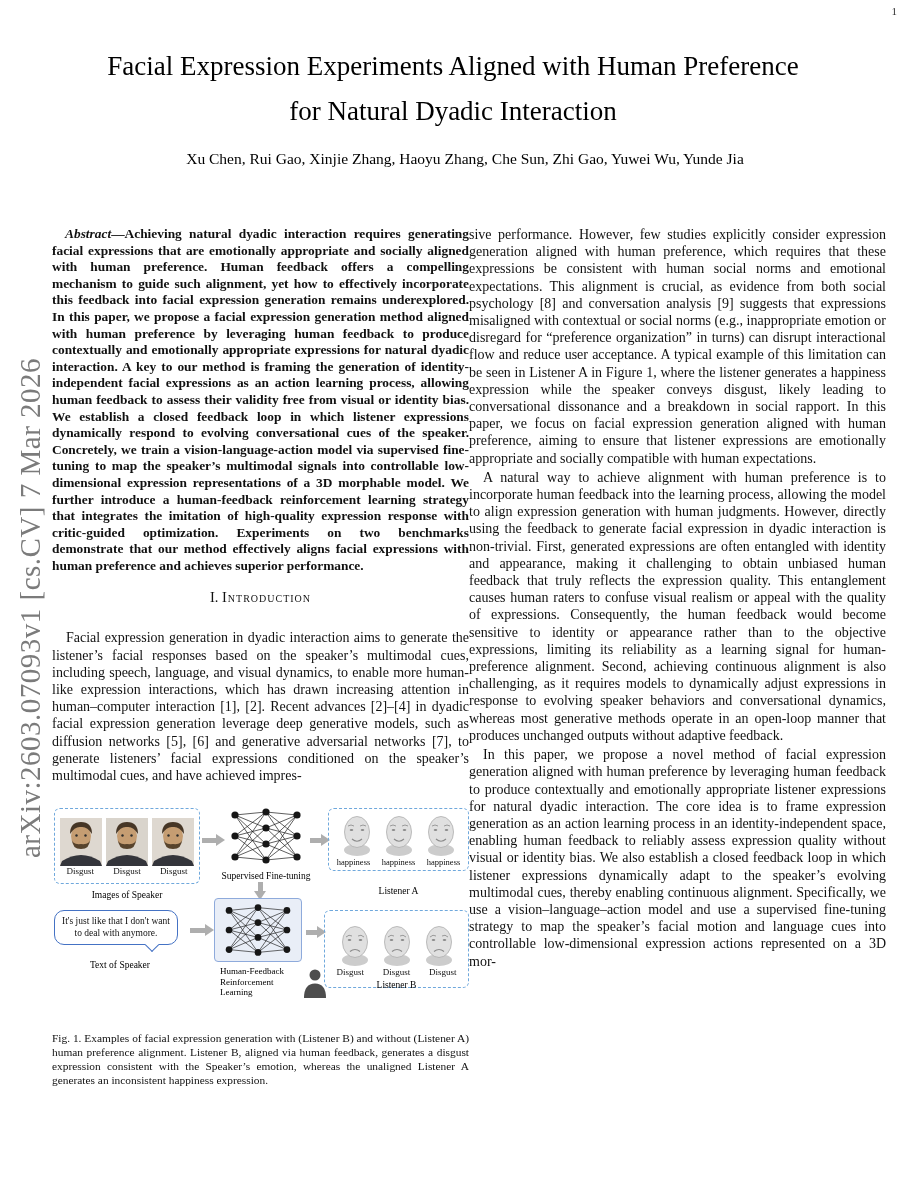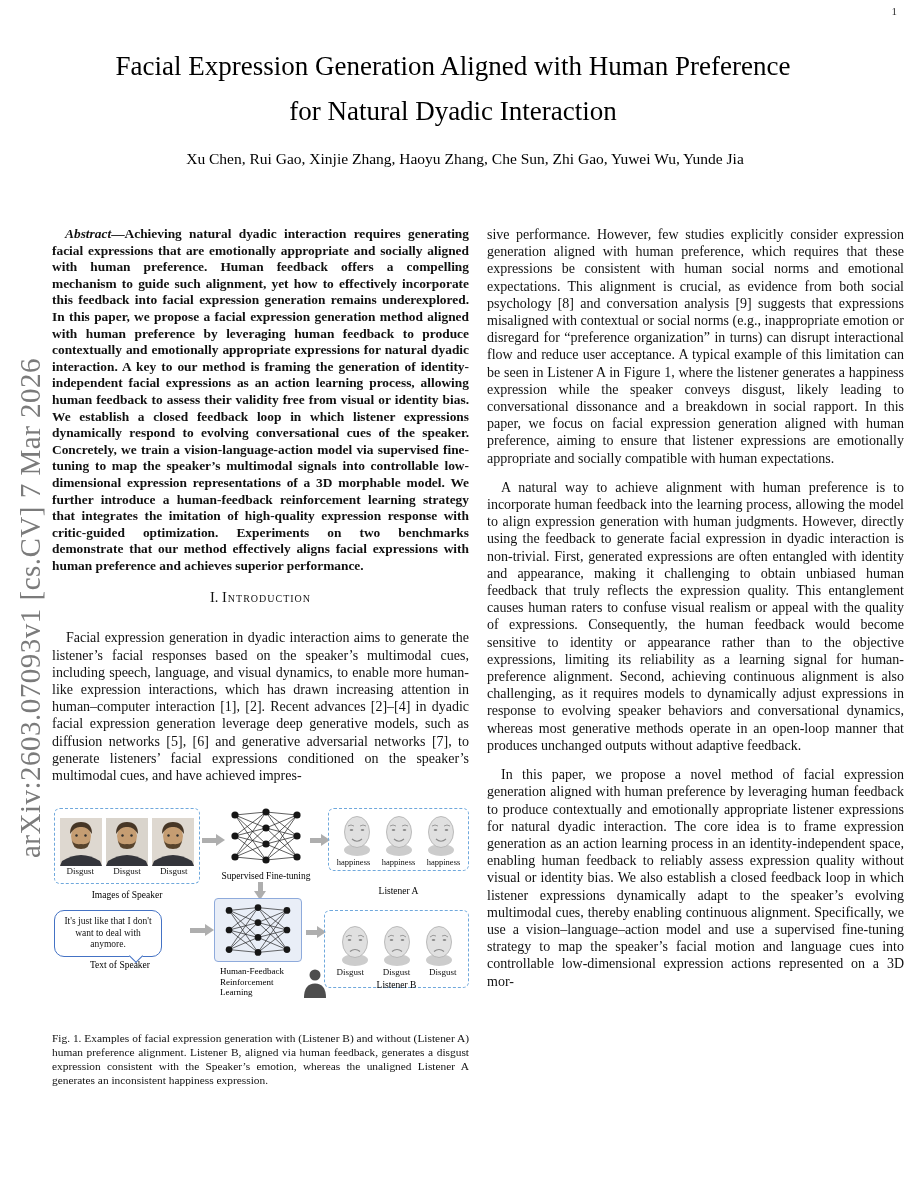--- a/index.html
+++ b/index.html
@@ -11,31 +11,31 @@
 
   .arxiv-watermark {
     position:absolute; left:30px; top:608px;
     transform:translate(-50%,-50%) rotate(-90deg);
     white-space:nowrap; font-size:29px; color:#7b7b7b; letter-spacing:.5px;
   }
 
   .title { margin-top:44px; text-align:center; font-size:27px; line-height:45px; color:#000; }
   .authors { margin-top:16px; text-align:center; font-size:15.5px; color:#000;margin-left:24px; }
 
-  .columns { margin-top:58px; display:flex; gap:18px; padding-left:52px; padding-right:2px; align-items:flex-start; }
+  .columns { margin-top:58px; display:flex; padding-left:52px; padding-right:2px; align-items:flex-start; }
   .col { width:417px; }
 
   .abstract { font-weight:bold; font-size:13.4px; line-height:16.6px; text-align:justify; text-indent:13px; }
   .abs-label { font-style:italic; }
 
   .section-heading { margin:15px 0 23px 0; text-align:center; font-size:14.5px; font-weight:normal; }
   .sc { font-variant:small-caps; letter-spacing:1px; }
 
   .body-par { font-size:14px; line-height:17.2px; text-align:justify; text-indent:14px; }
-  .body-par + .body-par { margin-top:12px; }
+  .body-par + .body-par { margin-top:2px; }
   .noindent { text-indent:0; }
 
   
   .fig { position:relative; width:417px; height:208px; margin-top:18px; }
   .dashed-box {
     position:absolute; border:1.6px dashed #6fa8dc; border-radius:6px;
     display:flex; flex-direction:column; align-items:center; justify-content:center; padding:3px 2px 1px 2px;
   }
   .strip { display:flex; gap:4px; align-items:flex-end; justify-content:center; }
   .strip-labels { display:flex; justify-content:space-around; width:100%; font-size:9px; line-height:11px; }
@@ -62,21 +62,21 @@
 </style>
 </head>
 <body>
 
 <div class="page">
 
   <div class="page-number">1</div>
   <div class="arxiv-watermark">arXiv:2603.07093v1  [cs.CV]  7 Mar 2026</div>
 
   <div class="title">
-    <div>Facial Expression Generation Aligned with Human Preference</div>
+    <div>Facial Expression Experiments Aligned with Human Preference</div>
     <div>for Natural Dyadic Interaction</div>
   </div>
 
   <div class="authors">Xu Chen, Rui Gao, Xinjie Zhang, Haoyu Zhang, Che Sun, Zhi Gao, Yuwei Wu, Yunde Jia</div>
 
   <div class="columns">
 
     <div class="col">
 
       <p class="abstract"><span class="abs-label">Abstract</span><span>—Achieving natural dyadic interaction requires generating facial expressions that are emotionally appropriate and socially aligned with human preference. Human feedback offers a compelling mechanism to guide such alignment, yet how to effectively incorporate this feedback into facial expression generation remains underexplored. In this paper, we propose a facial expression generation method aligned with human preference by leveraging human feedback to produce contextually and emotionally appropriate expressions for natural dyadic interaction. A key to our method is framing the generation of identity-independent facial expressions as an action learning process, allowing human feedback to assess their validity free from visual or identity bias. We establish a closed feedback loop in which listener expressions dynamically respond to evolving conversational cues of the speaker. Concretely, we train a vision-language-action model via supervised fine-tuning to map the speaker’s multimodal signals into controllable low-dimensional expression representations of a 3D morphable model. We further introduce a human-feedback reinforcement learning strategy that integrates the imitation of high-quality expression response with critic-guided optimization. Experiments on two benchmarks demonstrate that our method effectively aligns facial expressions with human preference and achieves superior performance.</span></p>
@@ -174,21 +174,21 @@
           <div class="strip-labels" style="font-size:8.5px;">
             <span>happiness</span>
             <span>happiness</span>
             <span>happiness</span>
           </div>
         </div>
         <div class="fig-sub" style="left:276px; top:84px; width:141px;">Listener A</div>
 
         <div class="arrow-d" style="left:206px; top:80px; height:10px;"></div>
 
-        <div class="bubble" style="left:2px; top:108px; width:108px;">It's just like that I don't want to deal with anymore.</div>
+        <div class="bubble" style="left:2px; top:108px; width:124px;">It's just like that I don't want to deal with anymore.</div>
         <div class="fig-sub" style="left:2px; top:158px; width:132px;">Text of Speaker</div>
 
         <div class="arrow-r" style="left:138px; top:126px; width:16px;"></div>
 
         <div class="nn-box" style="left:162px; top:96px; width:88px; height:64px;">
           <svg width="76" height="56" viewBox="0 0 80 60">
             <path d="M9 9L40 6M9 9L40 22M9 9L40 38M9 9L40 54M9 30L40 6M9 30L40 22M9 30L40 38M9 30L40 54M9 51L40 6M9 51L40 22M9 51L40 38M9 51L40 54M40 6L71 9M40 6L71 30M40 6L71 51M40 22L71 9M40 22L71 30M40 22L71 51M40 38L71 9M40 38L71 30M40 38L71 51M40 54L71 9M40 54L71 30M40 54L71 51" stroke="#1a1a1a" stroke-width="0.7" fill="none"></path>
             <circle cx="9" cy="9" r="3.6" fill="#161616"></circle>
               <circle cx="9" cy="30" r="3.6" fill="#161616"></circle>
               <circle cx="9" cy="51" r="3.6" fill="#161616"></circle>

